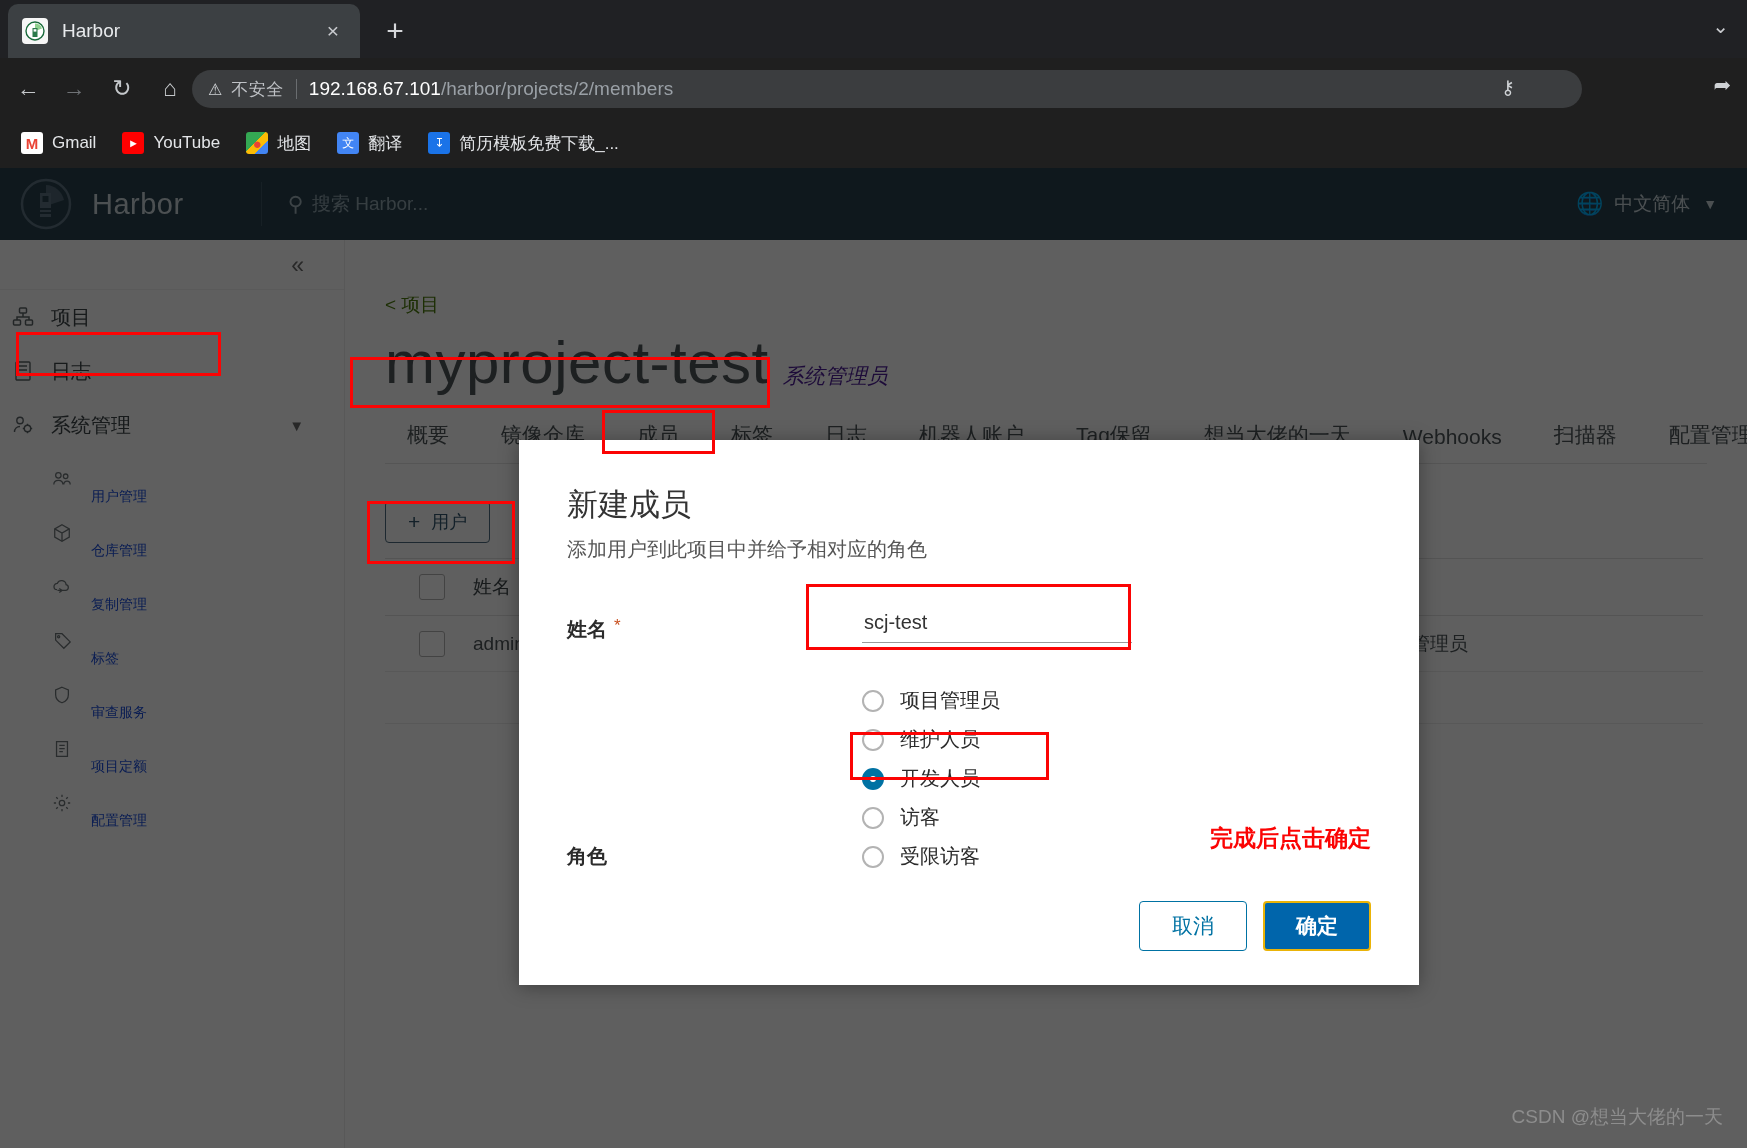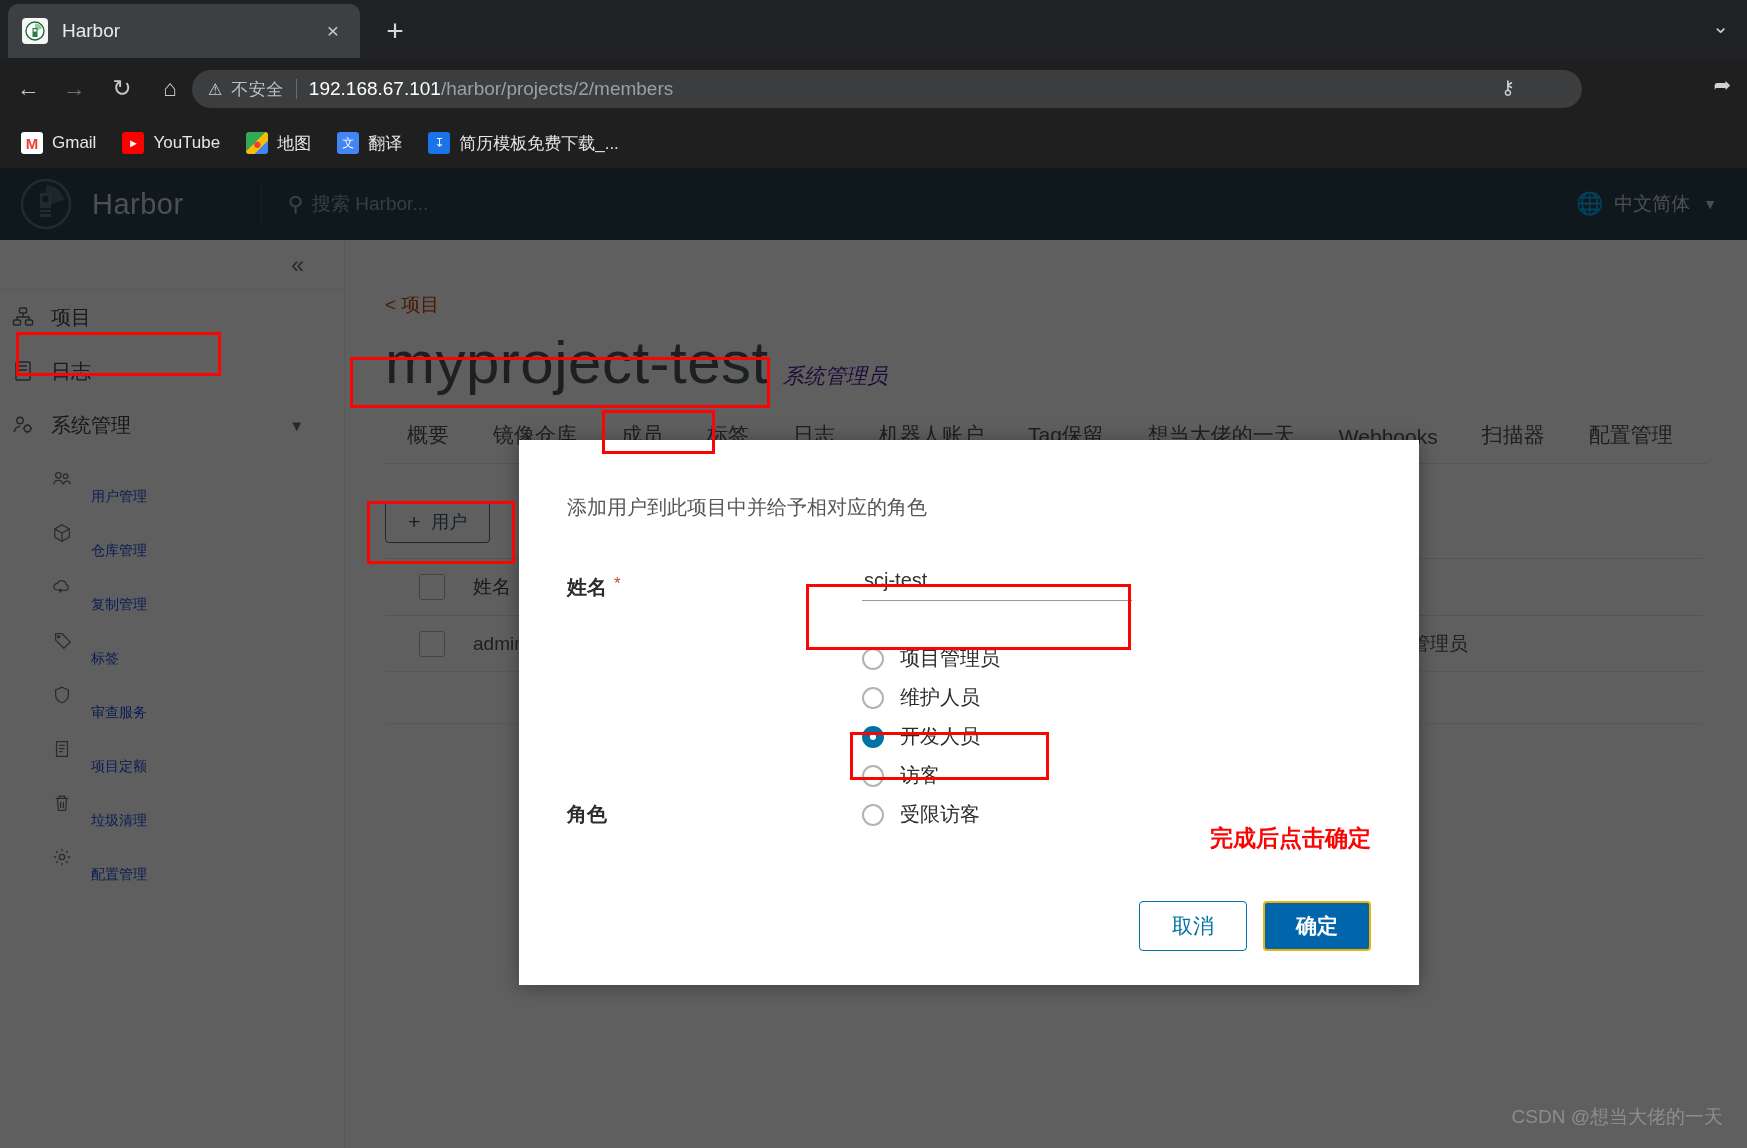--- a/index.html
+++ b/index.html
@@ -78,26 +78,26 @@
   .collapse-row { height:50px; position:relative; border-bottom:1px solid #ececec; }
   .collapse-ico { position:absolute; right:40px; top:12px; color:#6a6a6a; font-size:23px; cursor:pointer; }
   .side-item { display:flex; align-items:center; height:54px; padding-left:12px; cursor:pointer; position:relative; }
   .side-item .si-ico { width:30px; font-size:20px; color:#5b6366; flex:none; display:flex; align-items:center; }
   .side-item .si-lbl { font-size:20px; color:#3d4548; margin-left:9px; }
   .side-item.sub { padding-left:52px; }
   .side-item.sub .si-lbl { font-size:14px; color:#1d4ed8;margin-top:35px; }
   .side-caret { position:absolute; right:40px; color:#6a6a6a; font-size:15px; }
 
   .content { position:absolute; left:345px; top:72px; width:1402px; height:908px; background:#fafafa; padding:0 40px; }
-  .breadcrumb { margin-top:52px; font-size:19px; color:#c2410c; cursor:pointer; }
+  .breadcrumb { margin-top:52px; font-size:19px; color:#4d7c0f; cursor:pointer; }
   .proj-row { display:flex; align-items:baseline; margin-top:10px; }
   .proj-title { font-size:60px; color:#4c5458; font-weight:300; letter-spacing:0.5px; }
   .proj-role { font-size:21px; color:#4c1d95; margin-left:14px; font-style:italic; }
 
-  .tabbar { display:flex; align-items:flex-end; gap:0; margin-top:16px; border-bottom:1px solid #e0e0e0; }
+  .tabbar { display:flex; align-items:flex-end; gap:8px; margin-top:16px; border-bottom:1px solid #e0e0e0; }
   .tb-item { font-size:21px; color:#4c5458; padding:8px 22px 14px 22px; cursor:pointer; white-space:nowrap; }
 
   .toolrow { margin-top:30px; height:56px; display:flex; align-items:center; }
   .btn-outline { border:1px solid #4d6b7e; border-radius:4px; height:42px; padding:0 22px;
     display:flex; align-items:center; color:#33566c; font-size:18px; background:transparent; cursor:pointer; }
   .btn-plus { font-size:21px; margin-right:11px; }
 
   .tbl { margin-top:8px; width:1318px; }
   .tbl-head { display:flex; align-items:center; height:58px; border-top:1px solid #dcdcdc;
     border-bottom:1px solid #dcdcdc; }
@@ -333,28 +333,20 @@
       <div class="side-item sub">
         <span class="si-ico">
           <svg class="svg-ico" width="20" height="20" viewBox="0 0 22 22" fill="none" stroke="#6d7477" stroke-width="1.4">
             <path d="M5 3h12v16H5z"></path>
               <path d="M8 7h6M8 10.5h6M8 14h4"></path>
           </svg>
         </span>
         <span class="si-lbl">项目定额</span>
       </div>
 
-      <div class="side-item sub">
-        <span class="si-ico">
-          <svg class="svg-ico" width="20" height="20" viewBox="0 0 22 22" fill="none" stroke="#6d7477" stroke-width="1.4">
-            <path d="M4 6h14M8 6V3.5h6V6M6 6l1 13h8l1-13M9.5 9.5v7M12.5 9.5v7"></path>
-          </svg>
-        </span>
-        <span class="si-lbl">垃圾清理</span>
-      </div>
 
       <div class="side-item sub">
         <span class="si-ico">
           <svg class="svg-ico" width="20" height="20" viewBox="0 0 22 22" fill="none" stroke="#6d7477" stroke-width="1.4">
             <circle cx="11" cy="11" r="3"></circle>
             <path d="M11 2v2.5M11 17.5V20M2 11h2.5M17.5 11H20M4.6 4.6l1.8 1.8M15.6 15.6l1.8 1.8M17.4 4.6l-1.8 1.8M6.4 15.6l-1.8 1.8"></path>
           </svg>
         </span>
         <span class="si-lbl">配置管理</span>
       </div>
@@ -407,20 +399,21 @@
         </div>
         <div class="tbl-foot"></div>
       </div>
     </div>
 
     <div class="dim-layer"></div>
   </div>
 
   <div class="modal-wrap">
     <div class="modal-pad">
+      <div class="modal-title">新建成员</div>
       <div class="modal-sub">添加用户到此项目中并给予相对应的角色</div>
 
       <div class="form-row">
         <div class="form-label">
           <span>姓名</span><span class="req-star">*</span>
         </div>
         <input class="text-input" type="text" value="scj-test" style="">
       </div>
 
       <div class="form-row">

